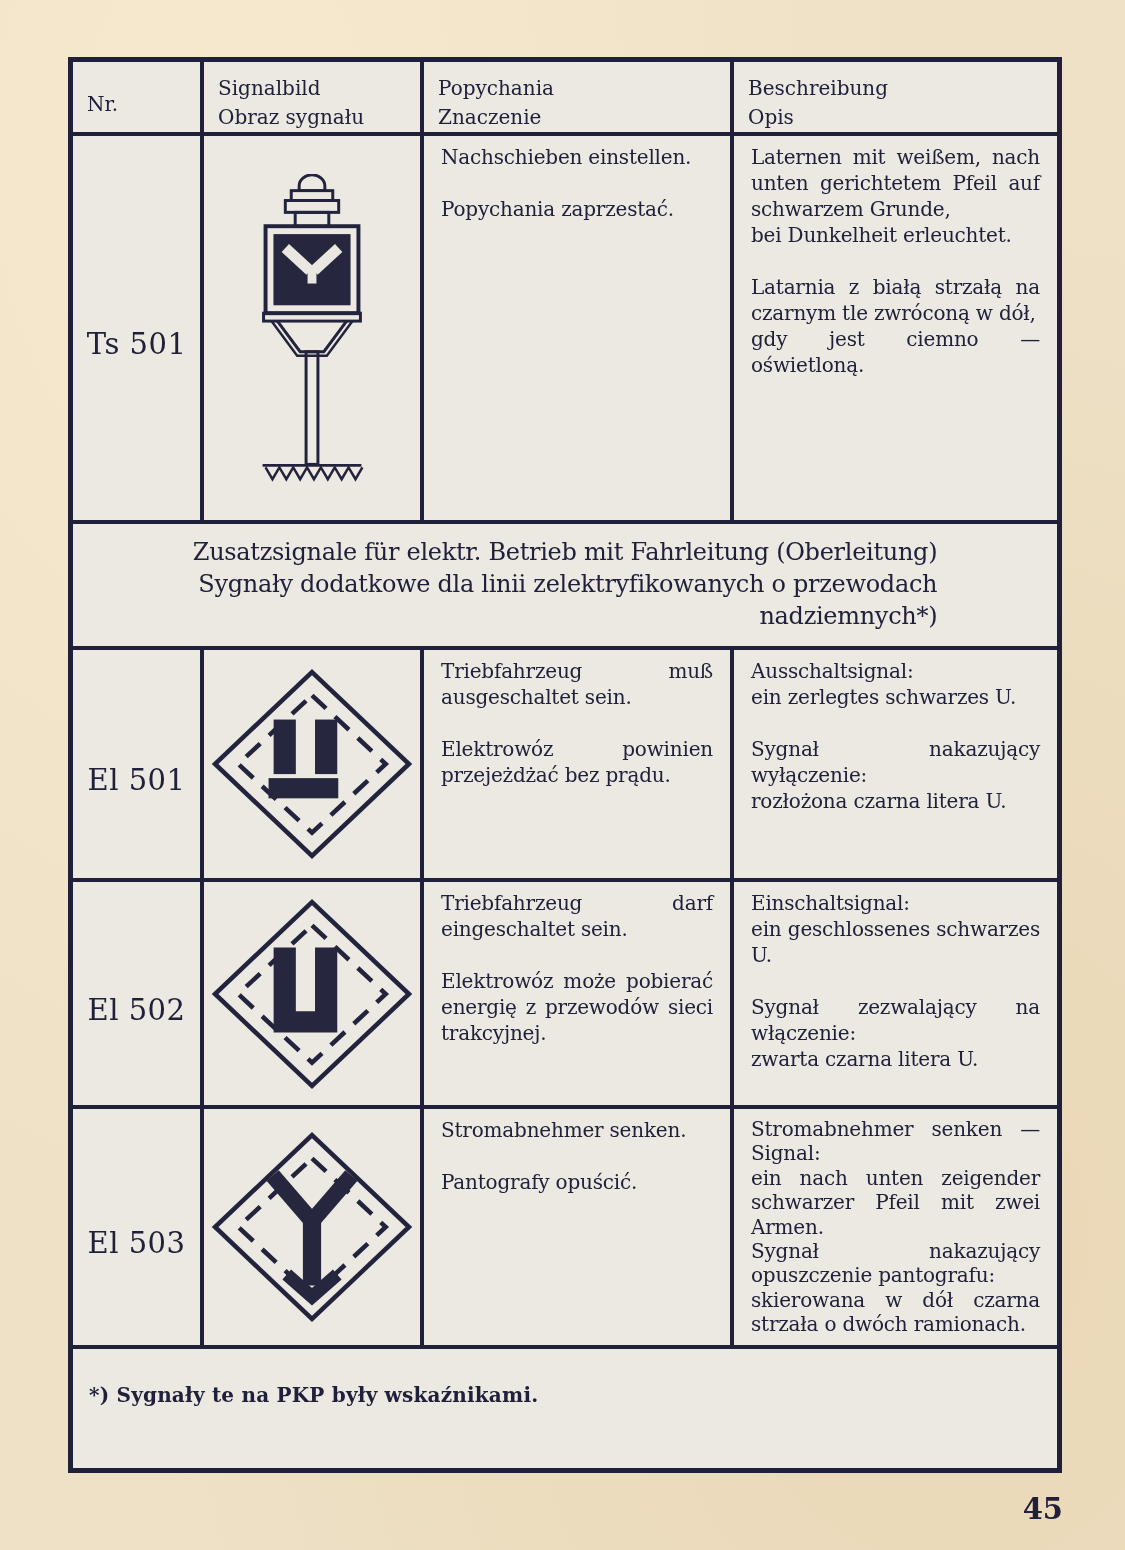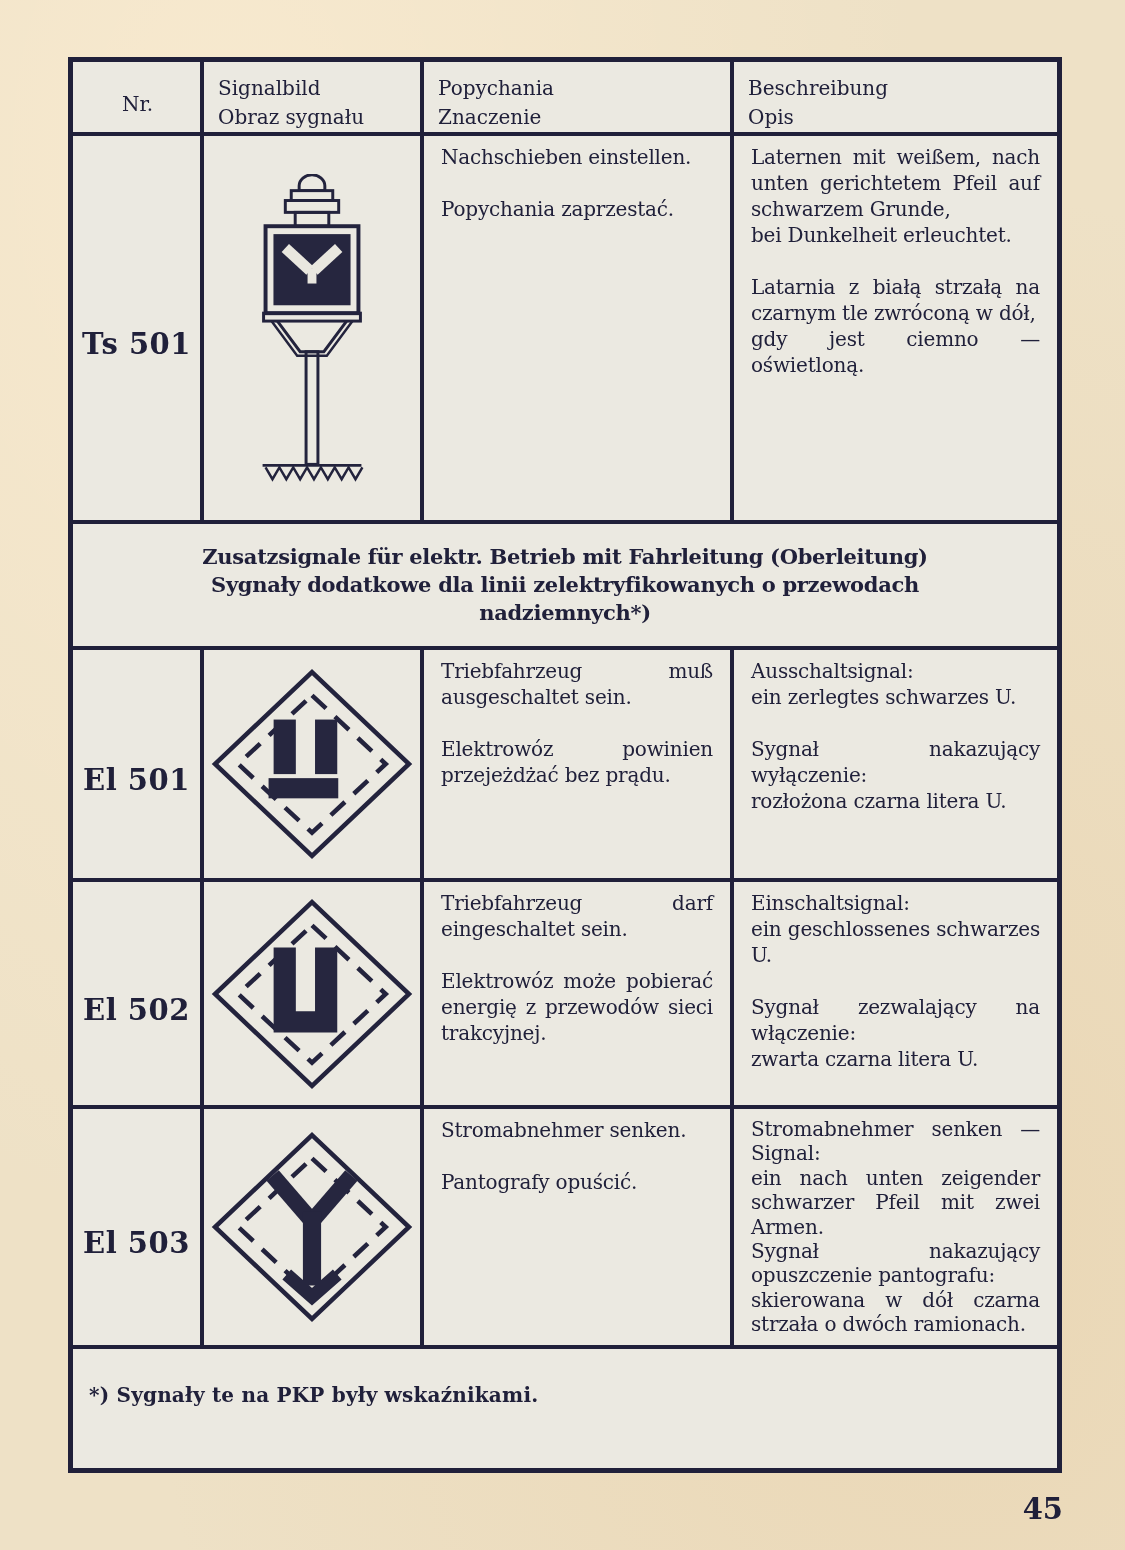--- a/index.html
+++ b/index.html
@@ -26,43 +26,43 @@
     grid-template-rows: 74px 388px 126px 232px 227px 240px 1fr;
   }
 
   .cell { position: relative; display: flex; }
   .bR { border-right: 4px solid #20203a; }
   .bB { border-bottom: 4px solid #20203a; }
   .span4 { grid-column: 1 / span 4; }
 
   .hdr-cell { align-items: center; padding: 11px 12px 0 14px; }
   .hdr-text { font-size: 20px; line-height: 1.45; white-space: pre-line; }
-  .hdr-nr { align-items: center; justify-content: center; padding-top: 14px; }
+  .hdr-nr { align-items: center; justify-content: flex-start; padding-top: 14px; }
 
   .nr-cell { align-items: center; justify-content: center; }
-  .nr-label { font-size: 29px; font-weight: 700; letter-spacing: .5px; margin-top: 32px; }
+  .nr-label { font-size: 29px; font-weight: 400; letter-spacing: .5px; margin-top: 32px; }
 
   .sig-cell { align-items: center; justify-content: center; }
 
   .text-cell { align-items: flex-start; padding: 8px 17px; }
   .body-text {
     width: 100%;
     font-size: 20px;
     line-height: 1.3;
     letter-spacing: -0.2px;
     text-align: justify;
     white-space: pre-line;
   }
   .tight { line-height: 1.22; }
 
   .section-cell { align-items: center; justify-content: center; padding: 4px 10px; }
   .section-title {
-    font-size: 21px;
-    font-weight: 700;
-    text-align: center;
+    font-size: 24px;
+    font-weight: 400;
+    text-align: right;
     line-height: 1.32;
     letter-spacing: -0.3px;
     white-space: pre-line;
   }
 
   .footnote-cell { align-items: flex-start; padding: 34px 20px 0 16px; }
   .footnote-text { font-size: 20px; font-weight: 700; letter-spacing: .2px; }
 
   .page-number {
     position: absolute;

